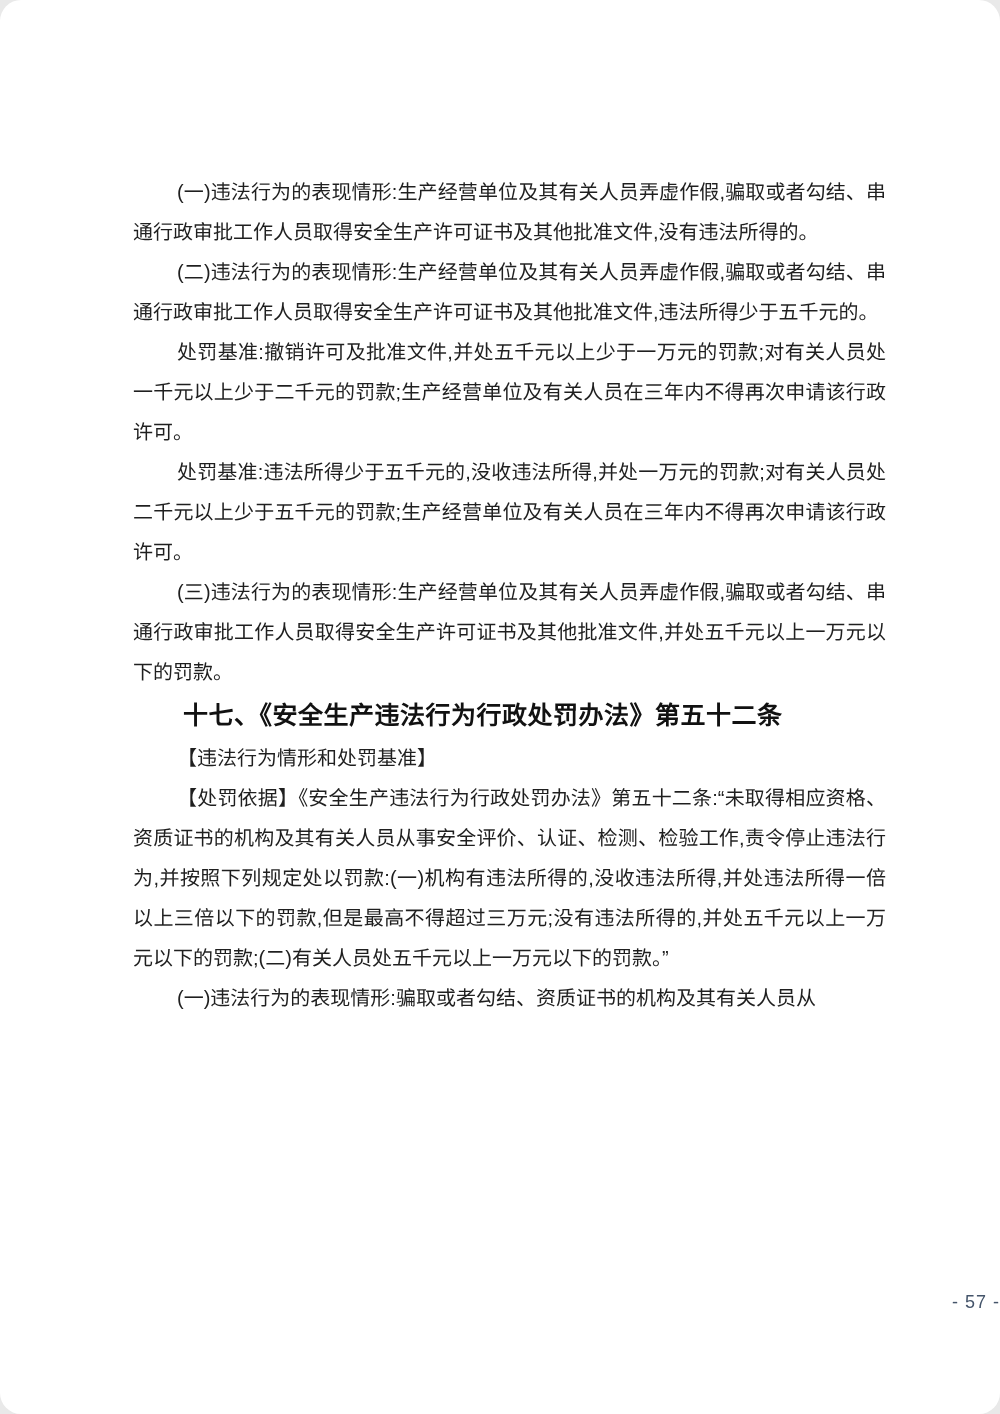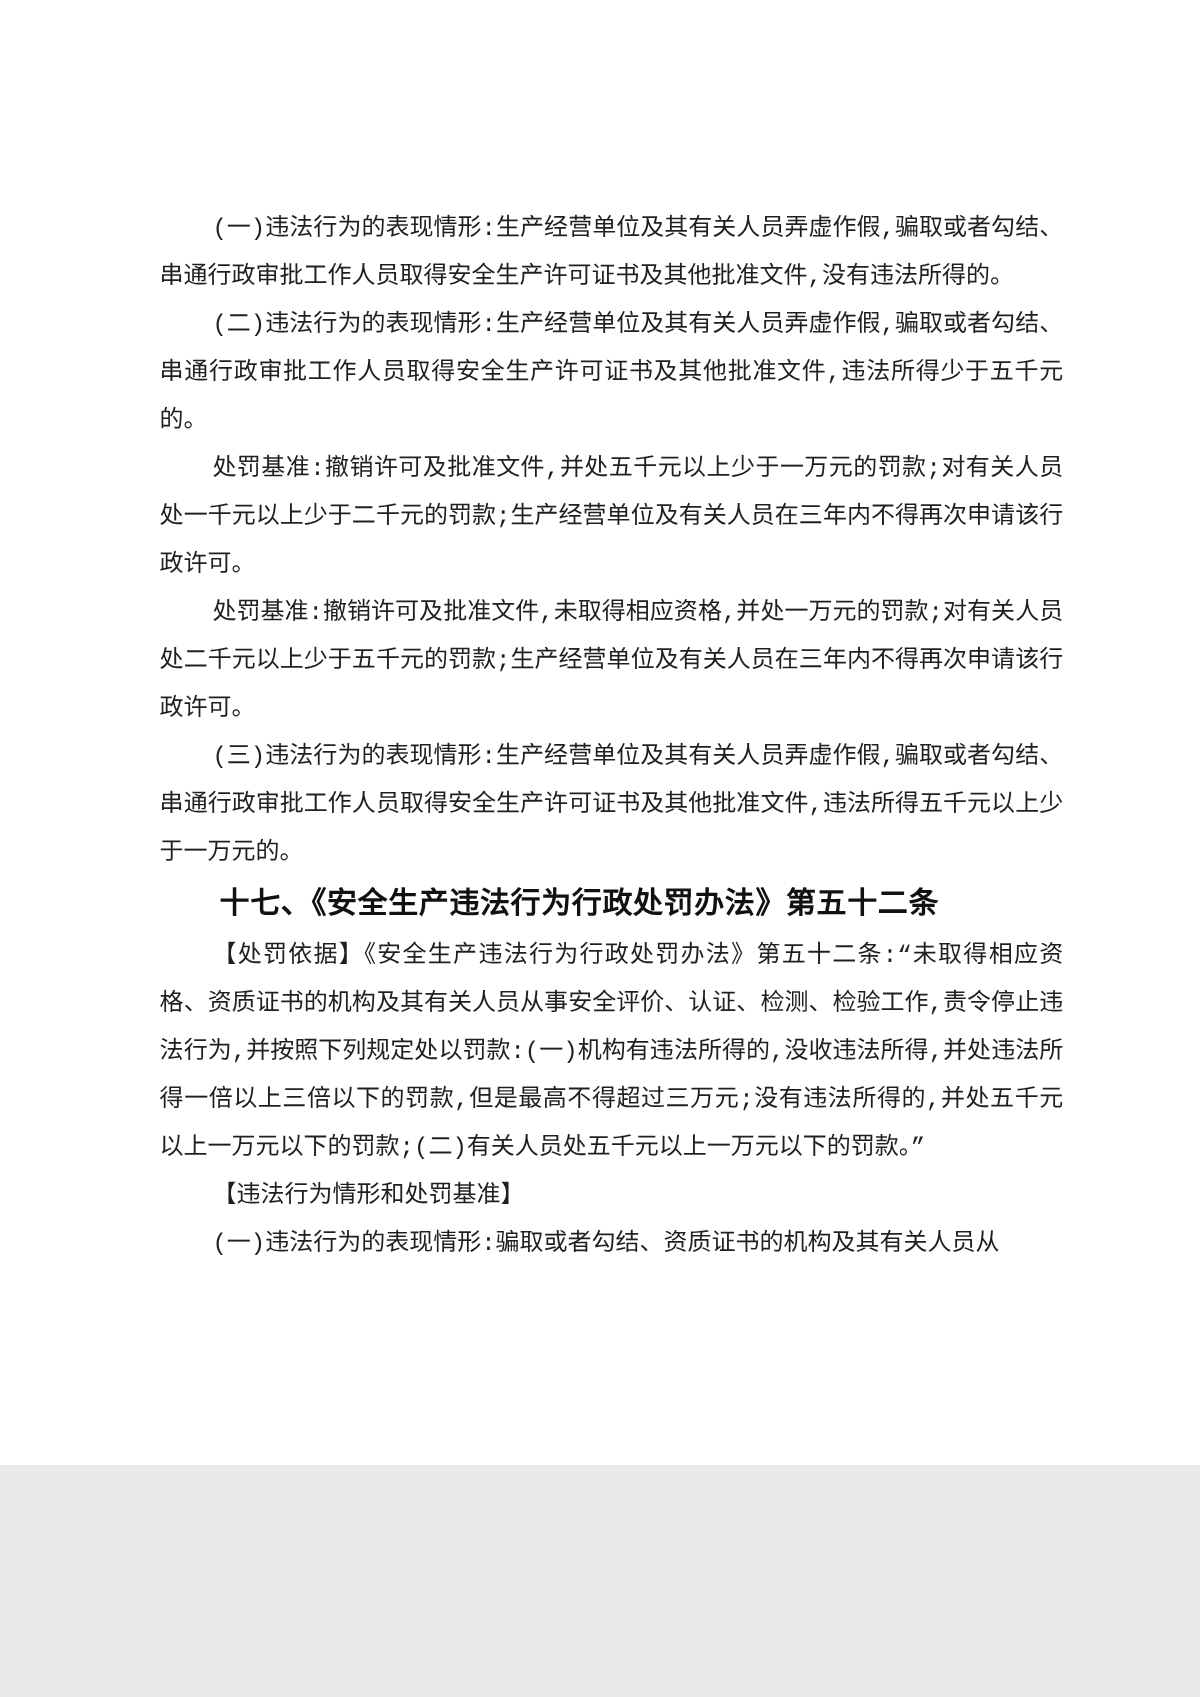--- a/index.html
+++ b/index.html
@@ -6,25 +6,26 @@
     --background: #ffffff;
     --text: #1f1f1f;
     --heading: #111111;
     --page-number: #44546a;
   }
   * { box-sizing: border-box; }
   html, body { margin: 0; padding: 0; background: #e9e9e9; }
   .page {
     position: relative;
     width: 1000px;
-    height: 1221px;
+    height: 1414px;
     margin: 0 auto;
     background: var(--background, #ffffff);
     overflow: hidden;
-    font-family: Liberation Mono, monospace;
+    font-family: Liberation Sans, sans-serif;
+    border-radius: 21px;
   }
   .content {
     position: absolute;
     left: 133px;
     top: 172px;
     width: 753px;
     color: var(--text, #1f1f1f);
   }
   p.body {
     margin: 0;
@@ -57,21 +58,21 @@
   }
 </style>
 </head>
 <body>
 
 <div class="page">
   <div class="content">
     <p class="body">(一)违法行为的表现情形:生产经营单位及其有关人员弄虚作假,骗取或者勾结、串通行政审批工作人员取得安全生产许可证书及其他批准文件,没有违法所得的。</p>
     <p class="body">(二)违法行为的表现情形:生产经营单位及其有关人员弄虚作假,骗取或者勾结、串通行政审批工作人员取得安全生产许可证书及其他批准文件,违法所得少于五千元的。</p>
     <p class="body">处罚基准:撤销许可及批准文件,并处五千元以上少于一万元的罚款;对有关人员处一千元以上少于二千元的罚款;生产经营单位及有关人员在三年内不得再次申请该行政许可。</p>
-    <p class="body">处罚基准:撤销许可及批准文件,未取得相应资格,并处一万元的罚款;对有关人员处二千元以上少于五千元的罚款;生产经营单位及有关人员在三年内不得再次申请该行政许可。</p>
-    <p class="body">(三)违法行为的表现情形:生产经营单位及其有关人员弄虚作假,骗取或者勾结、串通行政审批工作人员取得安全生产许可证书及其他批准文件,违法所得五千元以上少于一万元的。</p>
+    <p class="body">处罚基准:违法所得少于五千元的,没收违法所得,并处一万元的罚款;对有关人员处二千元以上少于五千元的罚款;生产经营单位及有关人员在三年内不得再次申请该行政许可。</p>
+    <p class="body">(三)违法行为的表现情形:生产经营单位及其有关人员弄虚作假,骗取或者勾结、串通行政审批工作人员取得安全生产许可证书及其他批准文件,并处五千元以上一万元以下的罚款。</p>
     <h2 class="heading">十七、《安全生产违法行为行政处罚办法》第五十二条</h2>
+    <p class="body">【违法行为情形和处罚基准】</p>
     <p class="body">【处罚依据】《安全生产违法行为行政处罚办法》第五十二条:“未取得相应资格、资质证书的机构及其有关人员从事安全评价、认证、检测、检验工作,责令停止违法行为,并按照下列规定处以罚款:(一)机构有违法所得的,没收违法所得,并处违法所得一倍以上三倍以下的罚款,但是最高不得超过三万元;没有违法所得的,并处五千元以上一万元以下的罚款;(二)有关人员处五千元以上一万元以下的罚款。”</p>
-    <p class="body">【违法行为情形和处罚基准】</p>
     <p class="body">(一)违法行为的表现情形:骗取或者勾结、资质证书的机构及其有关人员从</p>
   </div>
   <div class="footer">- 57 -</div>
 </div>
 
 </body></html>

